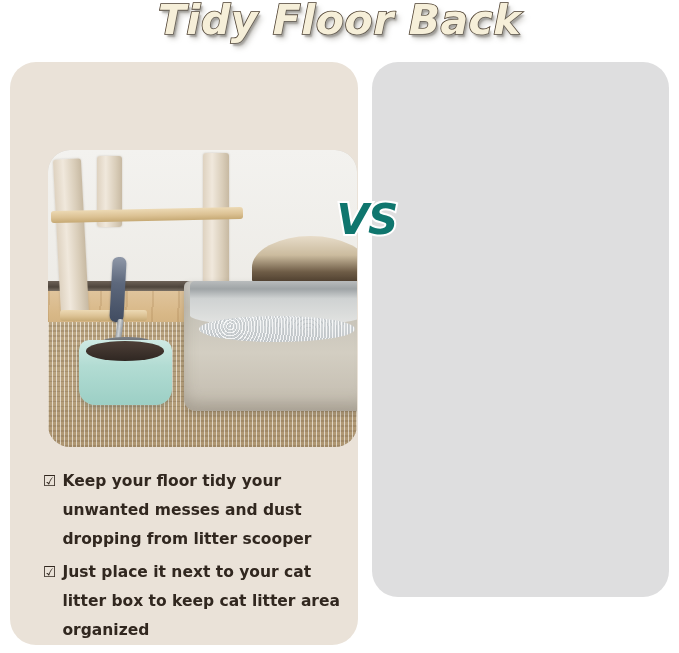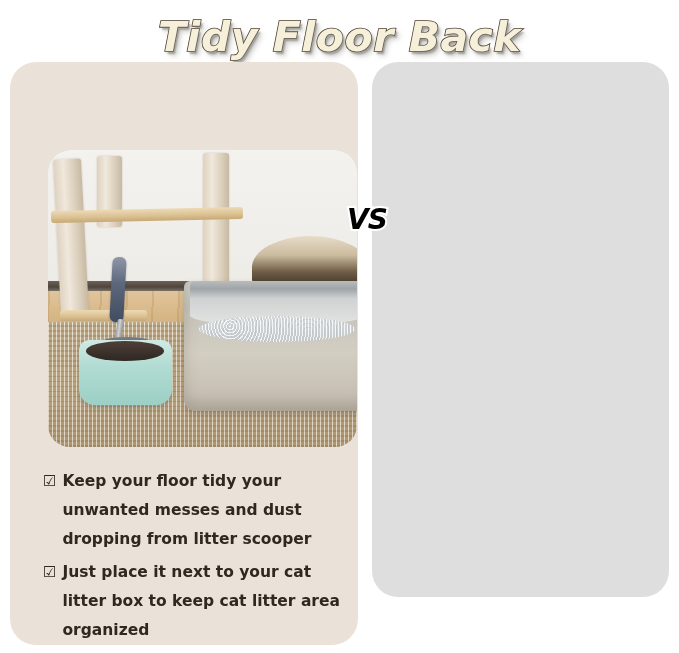--- a/index.html
+++ b/index.html
@@ -16,21 +16,21 @@
   }
 
   
   #title-bar {
     position: absolute;
     left: 0;
     top: 0;
     width: 679px;
     height: 58px;
     display: flex;
-    align-items: flex-end;
+    align-items: flex-start;
     justify-content: center;
   }
   #page-title {
     font-family: "DejaVu Sans", sans-serif;
     font-size: 41px;
     font-weight: bold;
     font-style: italic;
     letter-spacing: 0.5px;
     color: #f6efd9;
     -webkit-text-stroke: 1.6px #4a3c2c;
@@ -207,24 +207,24 @@
     top: 192px;
     width: 72px;
     height: 56px;
     display: flex;
     align-items: center;
     justify-content: center;
     z-index: 5;
   }
   #vs-text {
     font-family: "DejaVu Sans", sans-serif;
-    font-size: 28px;
+    font-size: 42px;
     font-weight: bold;
     font-style: italic;
-    color: #000000;
+    color: #0f766e;
     -webkit-text-stroke: 4px #ffffff;
     paint-order: stroke fill;
     line-height: 1;
     letter-spacing: -1px;
   }
 
   
   .bullets {
     position: absolute;
   }

